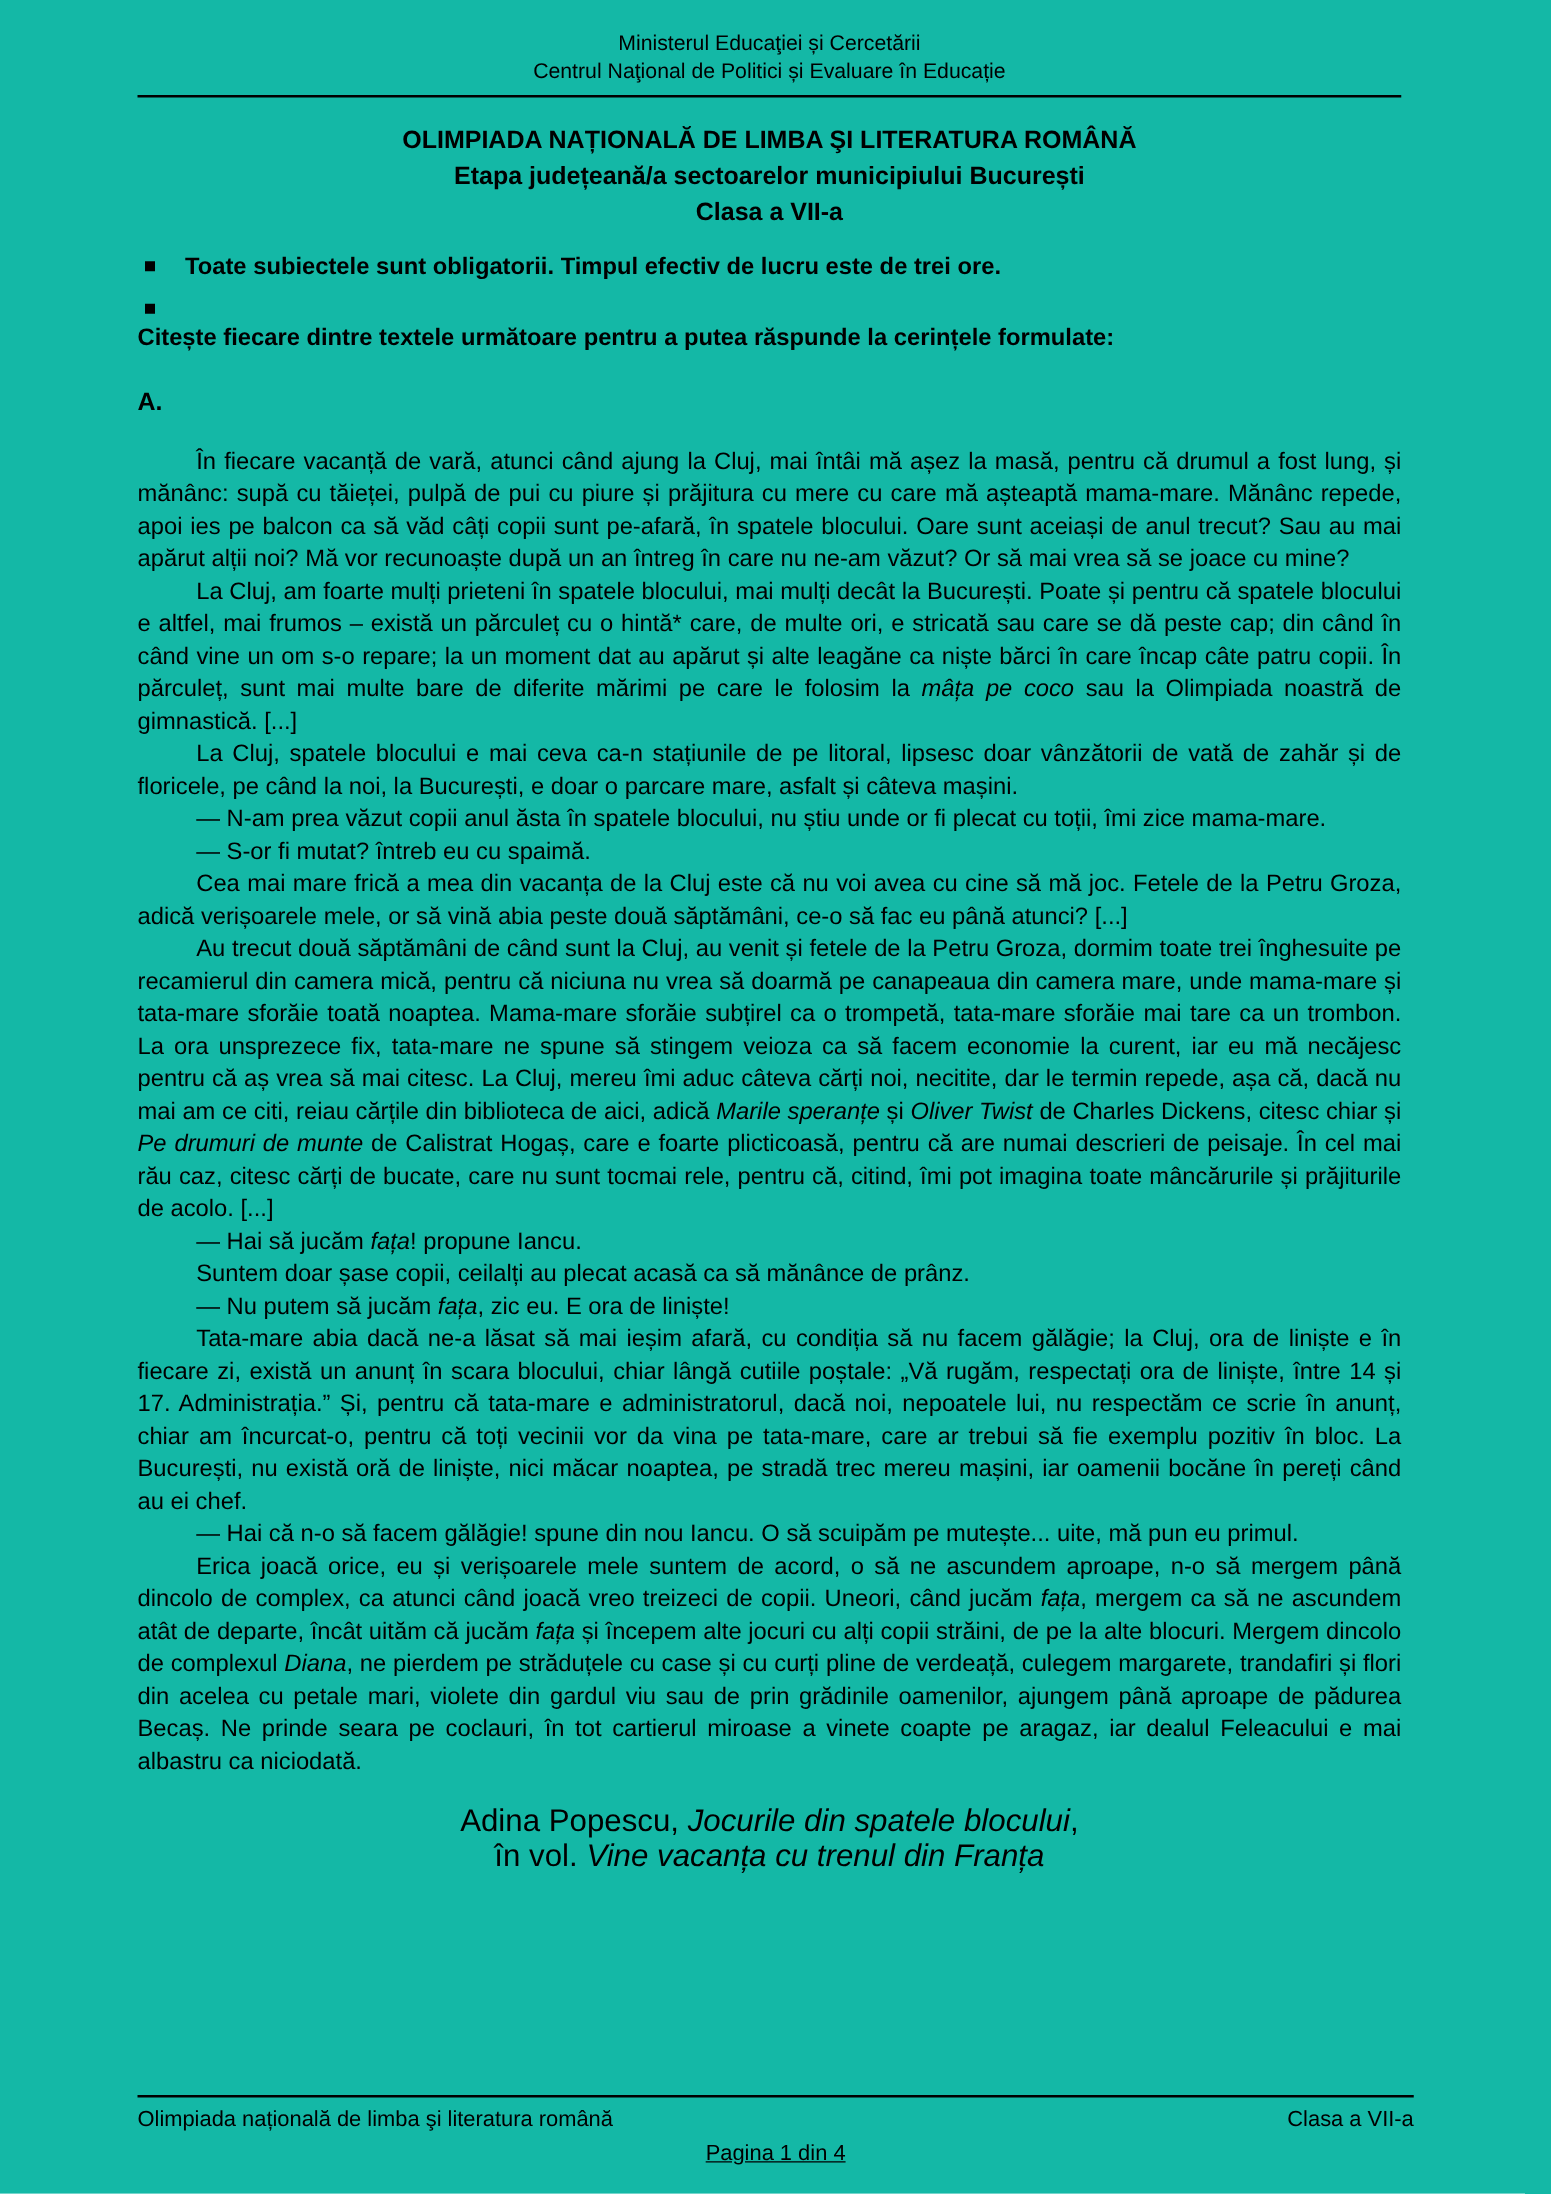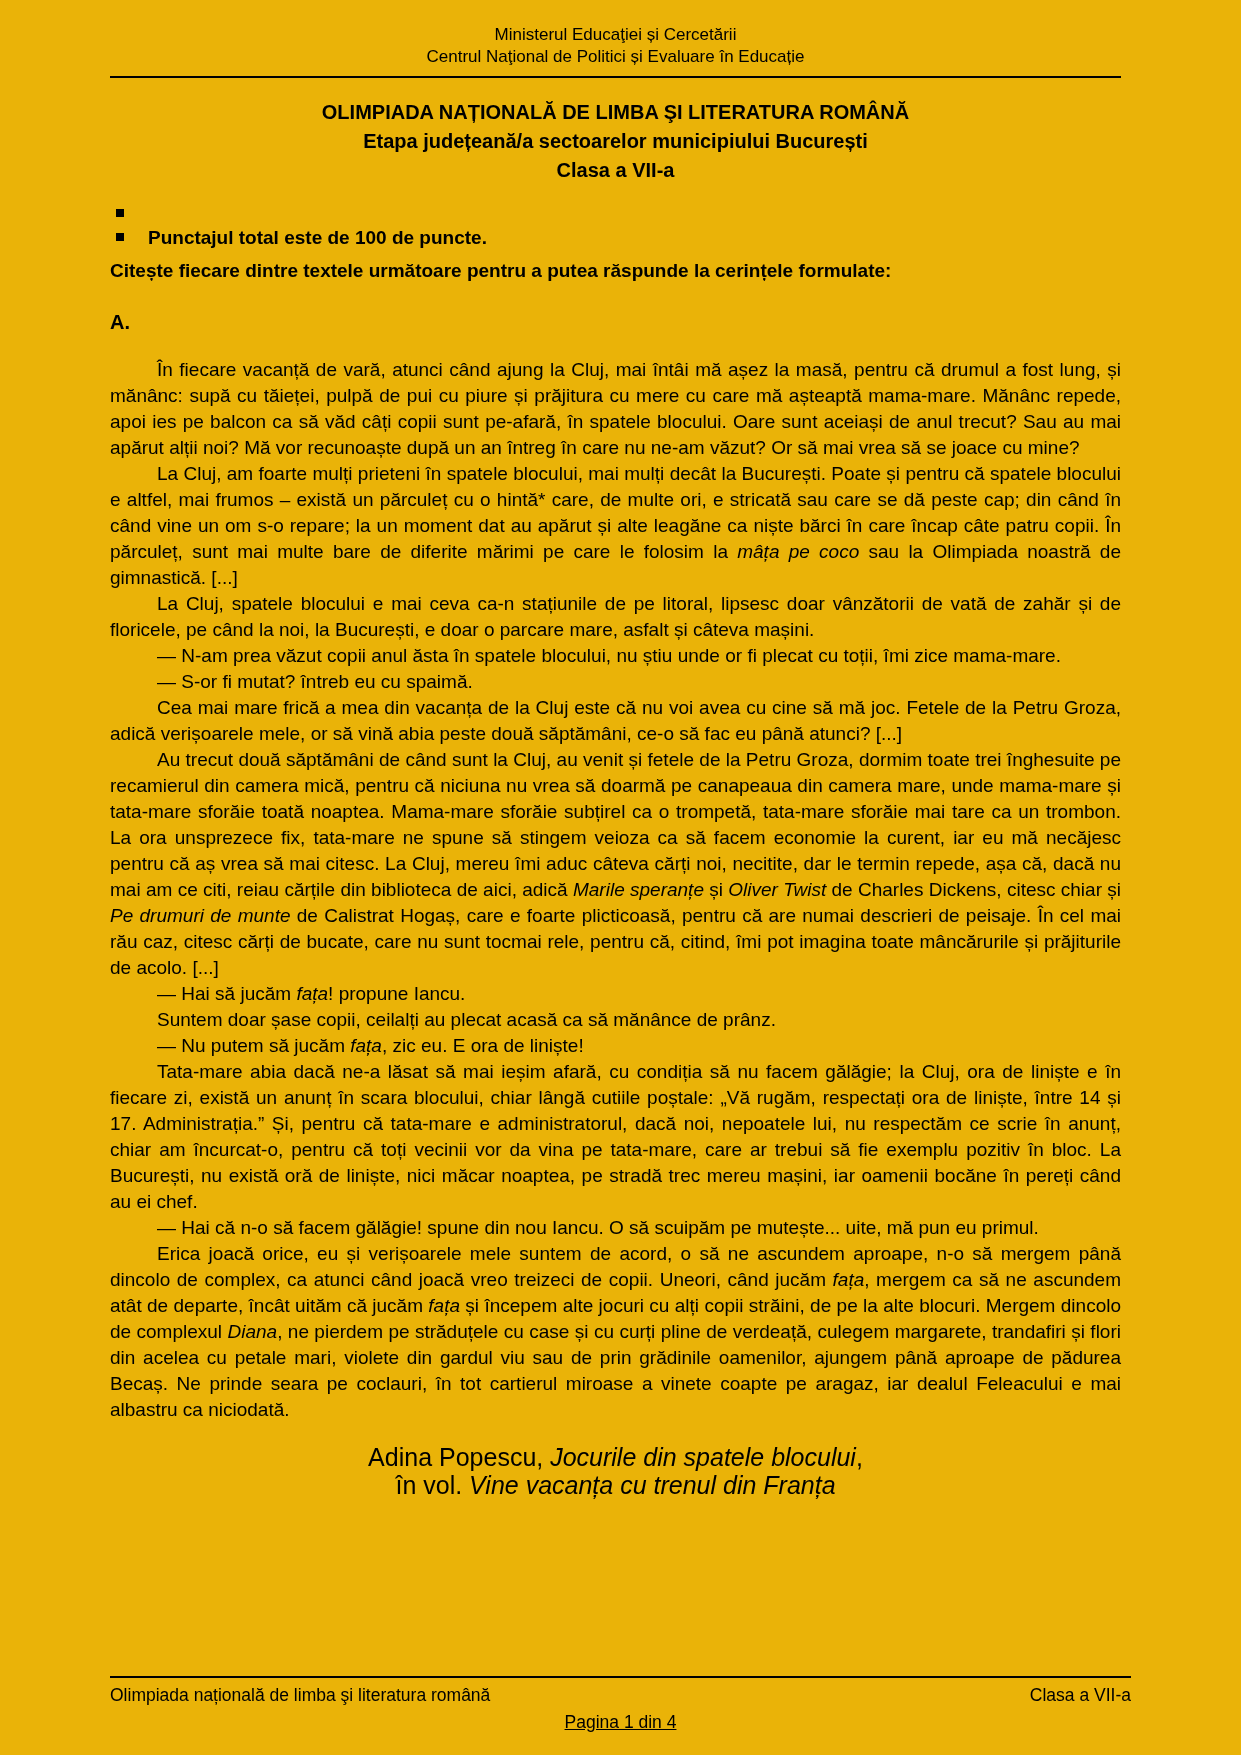--- a/index.html
+++ b/index.html
@@ -1,18 +1,18 @@
 <!DOCTYPE html>
 <html lang="ro"><head>
 <meta charset="utf-8">
 <style>
   html, body { margin: 0; padding: 0; background: #ffffff; }
   .page {
     width: 1241px; height: 1755px;
-    background: #eab308; color: #000000;
+    background: #14b8a6; color: #000000;
     font-family: "Liberation Sans", sans-serif;
     position: relative; overflow: hidden;
     box-sizing: border-box;
     padding: 24px 120px 0 110px;
   }
   .doc-header { text-align: center; font-size: 17px; line-height: 22px; }
   .header-divider { border-top: 2px solid #000; margin-top: 8px; }
   .doc-title { text-align: center; font-weight: bold; margin-top: 20px; font-size: 20px; line-height: 29px; }
   .instructions { margin-top: 15px; }
   .instruction { display: flex; font-weight: bold; font-size: 19px; line-height: 27px; margin-bottom: 7px; }
@@ -42,24 +42,24 @@
 
   <div class="doc-title">
     <div>OLIMPIADA NAȚIONALĂ DE LIMBA ŞI LITERATURA ROMÂNĂ</div>
     <div>Etapa județeană/a sectoarelor municipiului București</div>
     <div>Clasa a VII-a</div>
   </div>
 
   <div class="instructions">
     <div class="instruction">
       <span class="bullet-square"></span>
+      <span>Toate subiectele sunt obligatorii. Timpul efectiv de lucru este de trei ore.</span>
     </div>
     <div class="instruction">
       <span class="bullet-square"></span>
-      <span>Punctajul total este de 100 de puncte.</span>
     </div>
   </div>
 
   <div class="intro">Citește fiecare dintre textele următoare pentru a putea răspunde la cerințele formulate:</div>
 
   <div class="section-label">A.</div>
 
   <div class="body-text" id="text-a-body">
       <p><span>În fiecare vacanță de vară, atunci când ajung la Cluj, mai întâi mă așez la masă, pentru că drumul a fost lung, și mănânc: supă cu tăieței, pulpă de pui cu piure și prăjitura cu mere cu care mă așteaptă mama-mare. Mănânc repede, apoi ies pe balcon ca să văd câți copii sunt pe-afară, în spatele blocului. Oare sunt aceiași de anul trecut? Sau au mai apărut alții noi? Mă vor recunoaște după un an întreg în care nu ne-am văzut? Or să mai vrea să se joace cu mine?</span></p>
       <p><span>La Cluj, am foarte mulți prieteni în spatele blocului, mai mulți decât la București. Poate și pentru că spatele blocului e altfel, mai frumos – există un părculeț cu o hintă* care, de multe ori, e stricată sau care se dă peste cap; din când în când vine un om s-o repare; la un moment dat au apărut și alte leagăne ca niște bărci în care încap câte patru copii. În părculeț, sunt mai multe bare de diferite mărimi pe care le folosim la </span><span class="it">mâța pe coco</span><span> sau la Olimpiada noastră de gimnastică. [...]</span></p>

